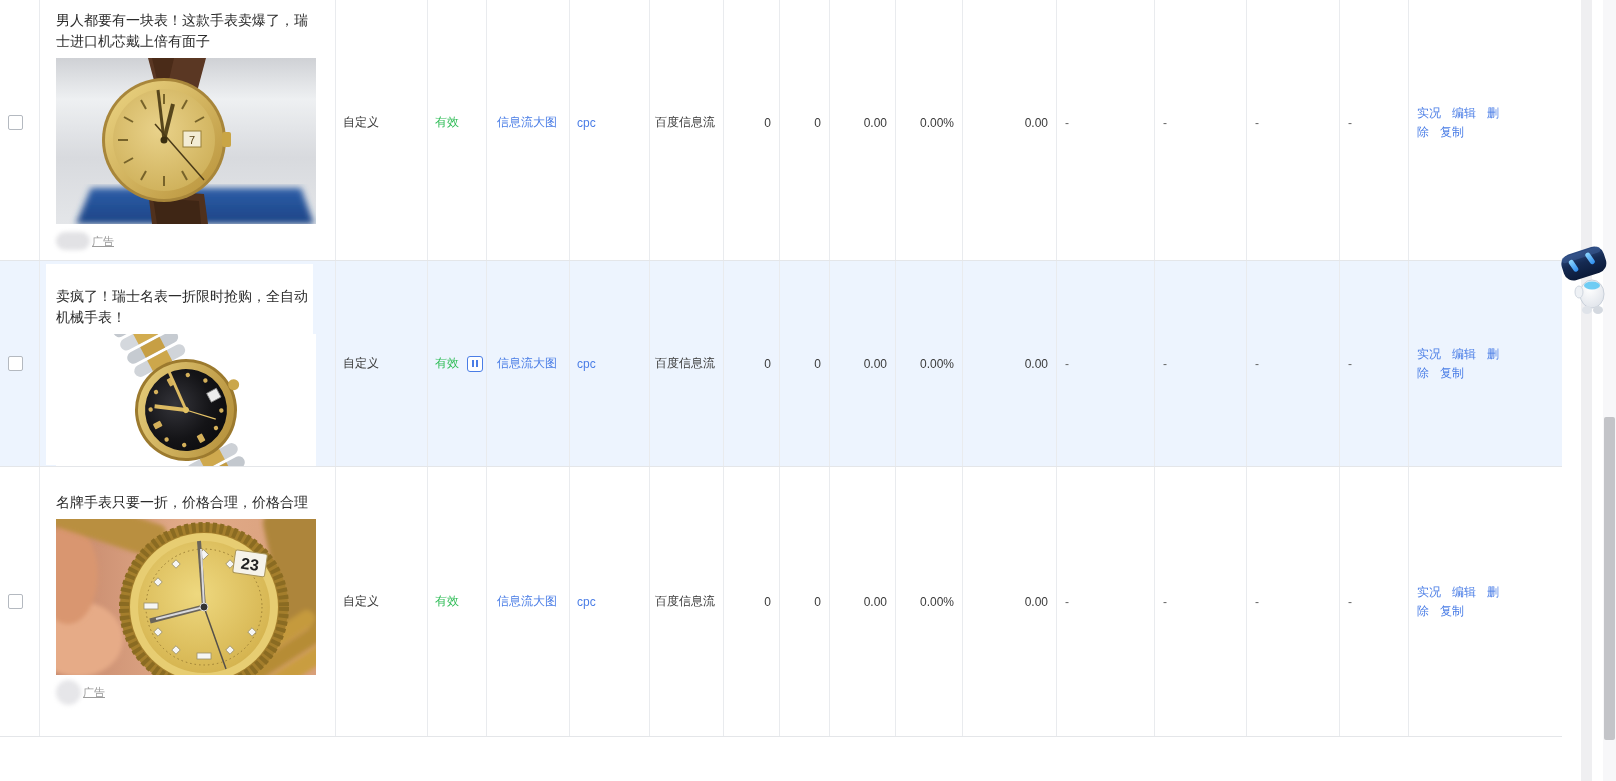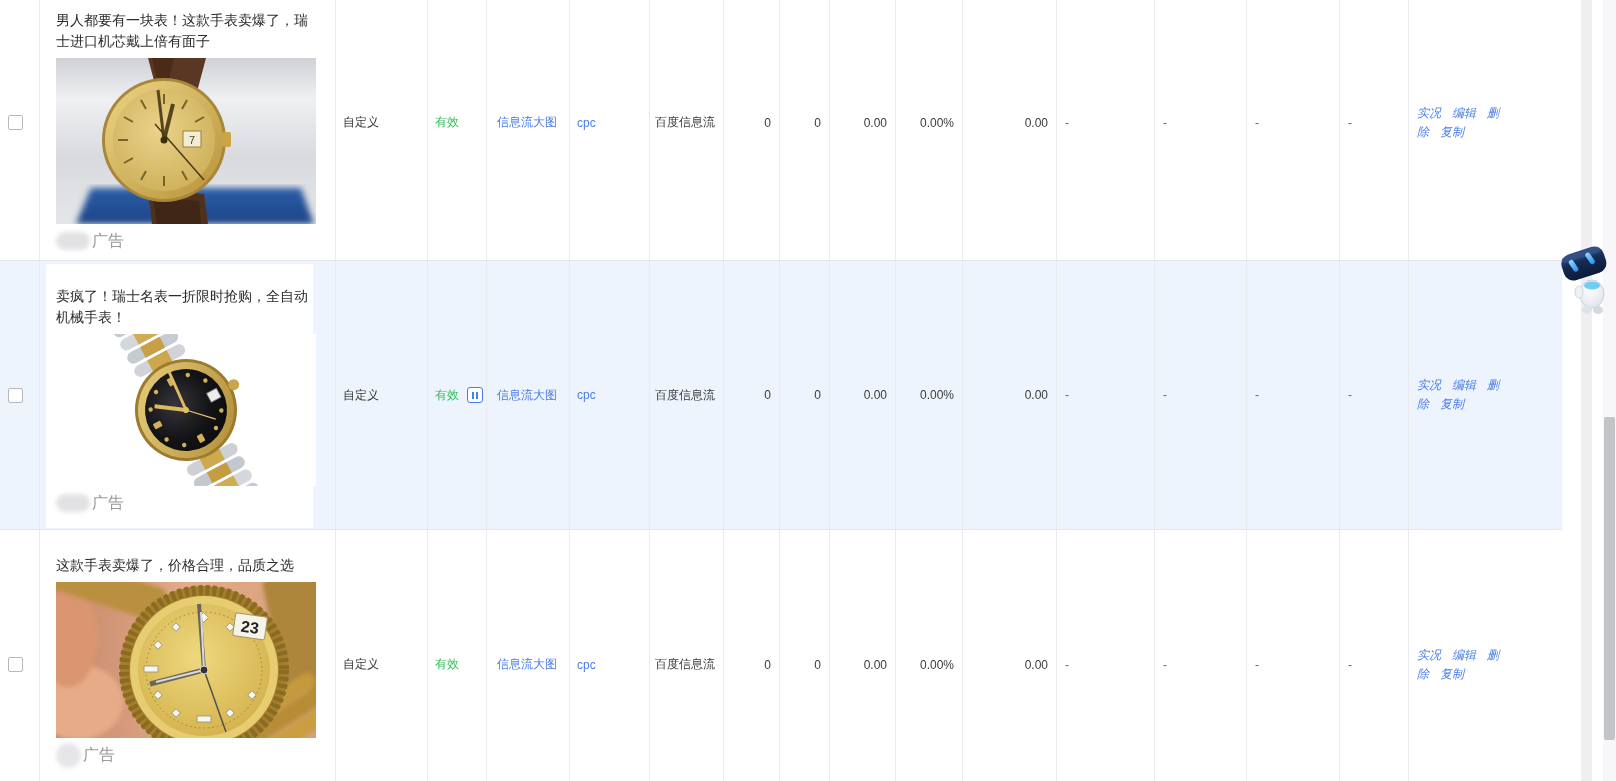--- a/index.html
+++ b/index.html
@@ -6,21 +6,21 @@
   body{
     width:1616px;height:781px;overflow:hidden;background:#fff;
     font-family:"Liberation Sans","DejaVu Sans",sans-serif;
     position:relative;
   }
   .stage{position:absolute;inset:0;border-radius:15px;}
   .table-wrap{position:absolute;left:0;top:-15px;width:1562px;}
   .row{display:flex;width:1562px;border-bottom:1px solid #e4e6e9;background:#fff;box-sizing:border-box;}
   .row.hovered{background:#edf4fe;}
   .r0{height:276px;}
-  .r1{height:269px;}
+  .r1{height:206px;}
   .r2{height:270px;}
   .cell{
     box-sizing:border-box;border-right:1px solid #e9ebee;height:100%;
     display:flex;align-items:center;font-size:12px;color:#3a3a3a;
     overflow:hidden;flex:none;
   }
   .c0{width:40px;}
   .c1{width:296px;align-items:stretch;}
   .c2{width:92px;padding-left:7px;}
   .c3{width:59px;padding-left:7px;}
@@ -48,35 +48,35 @@
     padding:22px 0 0 10px;height:calc(100% - 4px);
   }
   .title{
     width:256px;font-size:14px;line-height:21px;color:#2b2b2b;
     margin-bottom:6px;word-break:break-all;
   }
   .pic{display:block;}
   .adrow{display:flex;align-items:center;margin-top:7px;height:20px;}
   .blob{width:34px;height:18px;border-radius:9px;background:#e2e2e5;filter:blur(2px);flex:none;}
   .blob.round{width:25px;height:25px;border-radius:50%;background:#e6e6e9;}
-  .adlabel{font-size:16px;color:#9b9b9b;margin-left:2px;}
+  .adlabel{font-size:11px;color:#9b9b9b;margin-left:2px;text-decoration:underline;}
   .green{color:#31bd58;text-align:center;}
   a.lnk{color:#4a7de6;text-decoration:none;cursor:pointer;}
   .pausebtn{
     width:14px;height:14px;border:1px solid #4a7de6;border-radius:3px;
     margin-left:8px;display:inline-flex;align-items:center;justify-content:center;
     gap:2px;cursor:pointer;flex:none;background:#fdfeff;
   }
   .pausebtn i{display:block;width:2px;height:7px;background:#4a7de6;}
   .actions-cell{align-items:center;}
   .actwrap{
     width:88px;margin-left:8px;font-size:12px;line-height:19px;
     word-break:break-all;color:#4a7de6;
   }
-  .actwrap a.lnk{margin-right:11px;font-style:italic;}
+  .actwrap a.lnk{margin-right:11px;}
   .actwrap a.lnk:last-child{margin-right:3px;}
   
   .band{position:absolute;left:1581px;top:0;width:11px;height:781px;background:#efeff1;}
   .sb-track{position:absolute;left:1603px;top:0;width:13px;height:781px;background:#f7f7f9;}
   .sb-thumb{position:absolute;left:1604px;top:417px;width:11px;height:323px;background:#c3c4c8;border-radius:2px;cursor:pointer;}
   .robot{position:absolute;left:1556px;top:242px;width:60px;height:78px;cursor:pointer;}
 </style>
 </head>
 <body>
 
@@ -278,21 +278,21 @@
         </div>
       </div>
     </div>
 
     <div class="row r2">
       <div class="cell c0">
         <div class="checkbox"></div>
       </div>
       <div class="cell c1">
         <div class="card">
-          <div class="title">这款手表卖爆了，价格合理，品质之选</div>
+          <div class="title">名牌手表只要一折，价格合理，价格合理</div>
           <svg class="pic" width="260" height="156" viewBox="0 0 260 156">
             <defs>
               <linearGradient id="skin" x1="0" y1="0" x2="1" y2="0">
                 <stop offset="0" stop-color="#c5876b"></stop>
                   <stop offset="0.5" stop-color="#e2ab89"></stop>
                   <stop offset="1" stop-color="#d9a07c"></stop>
               </linearGradient>
               <radialGradient id="dial3" cx="0.45" cy="0.4" r="0.85">
                 <stop offset="0" stop-color="#eed87f"></stop>
                   <stop offset="0.7" stop-color="#d6b551"></stop>

